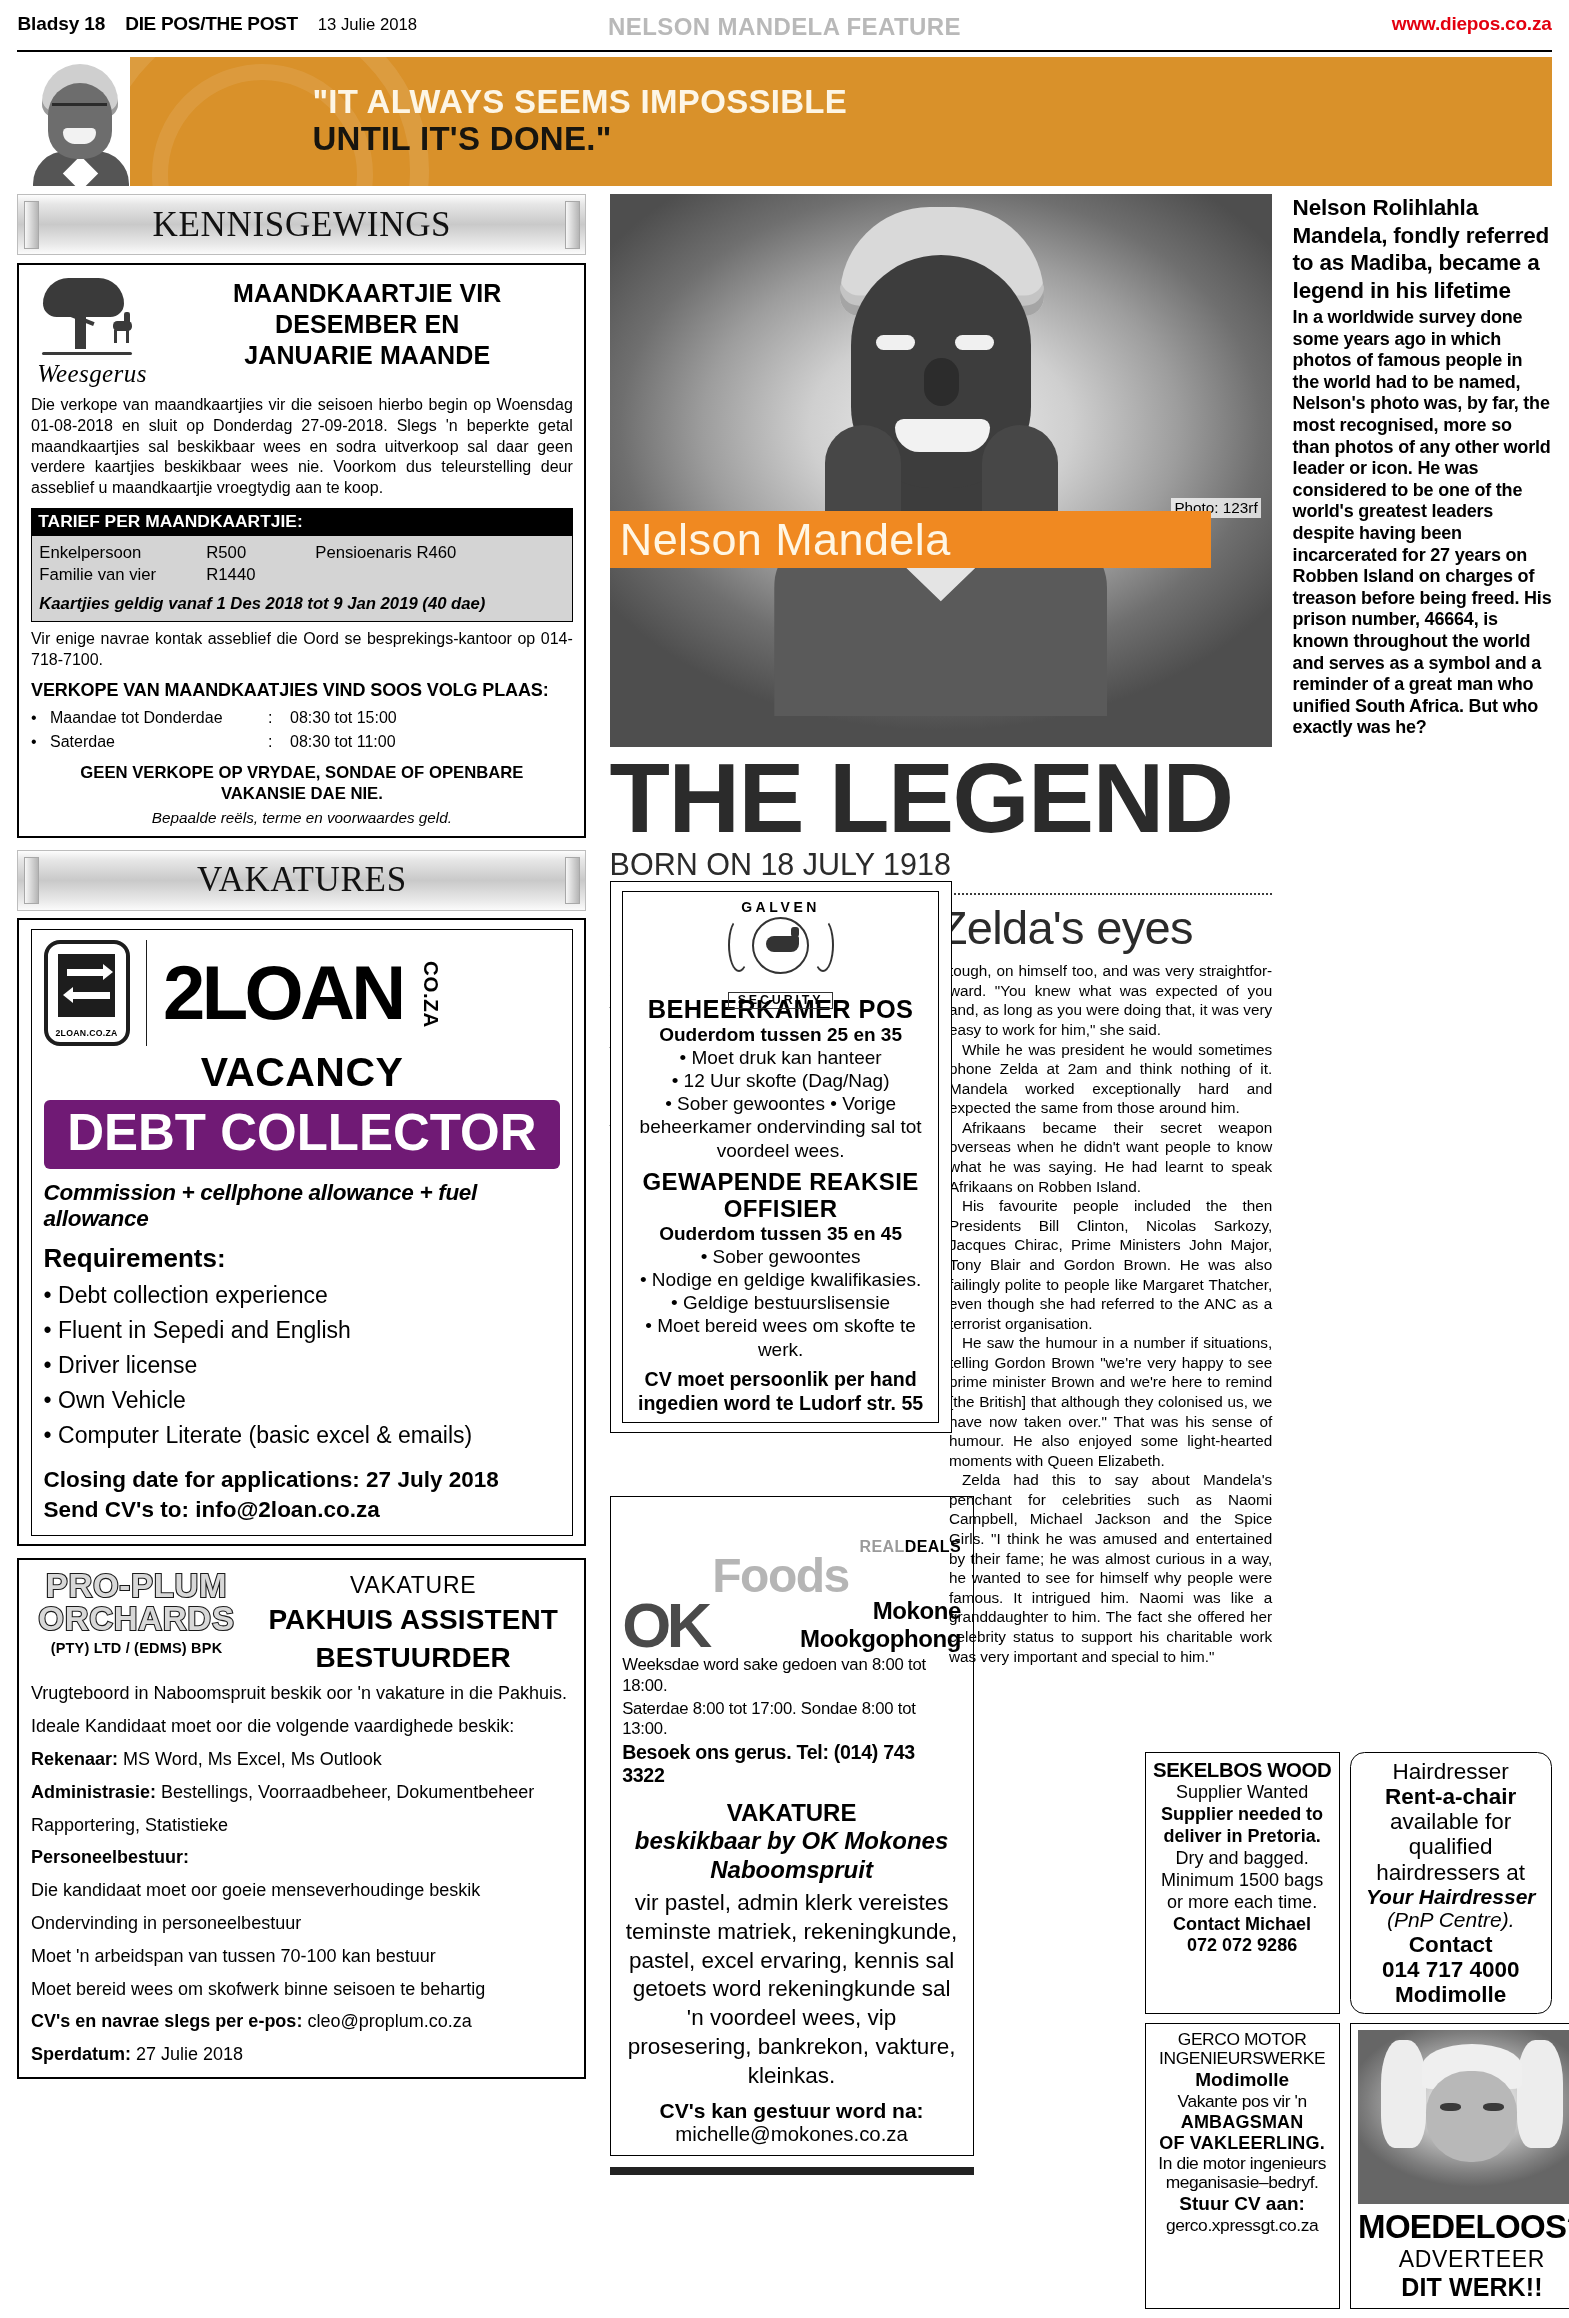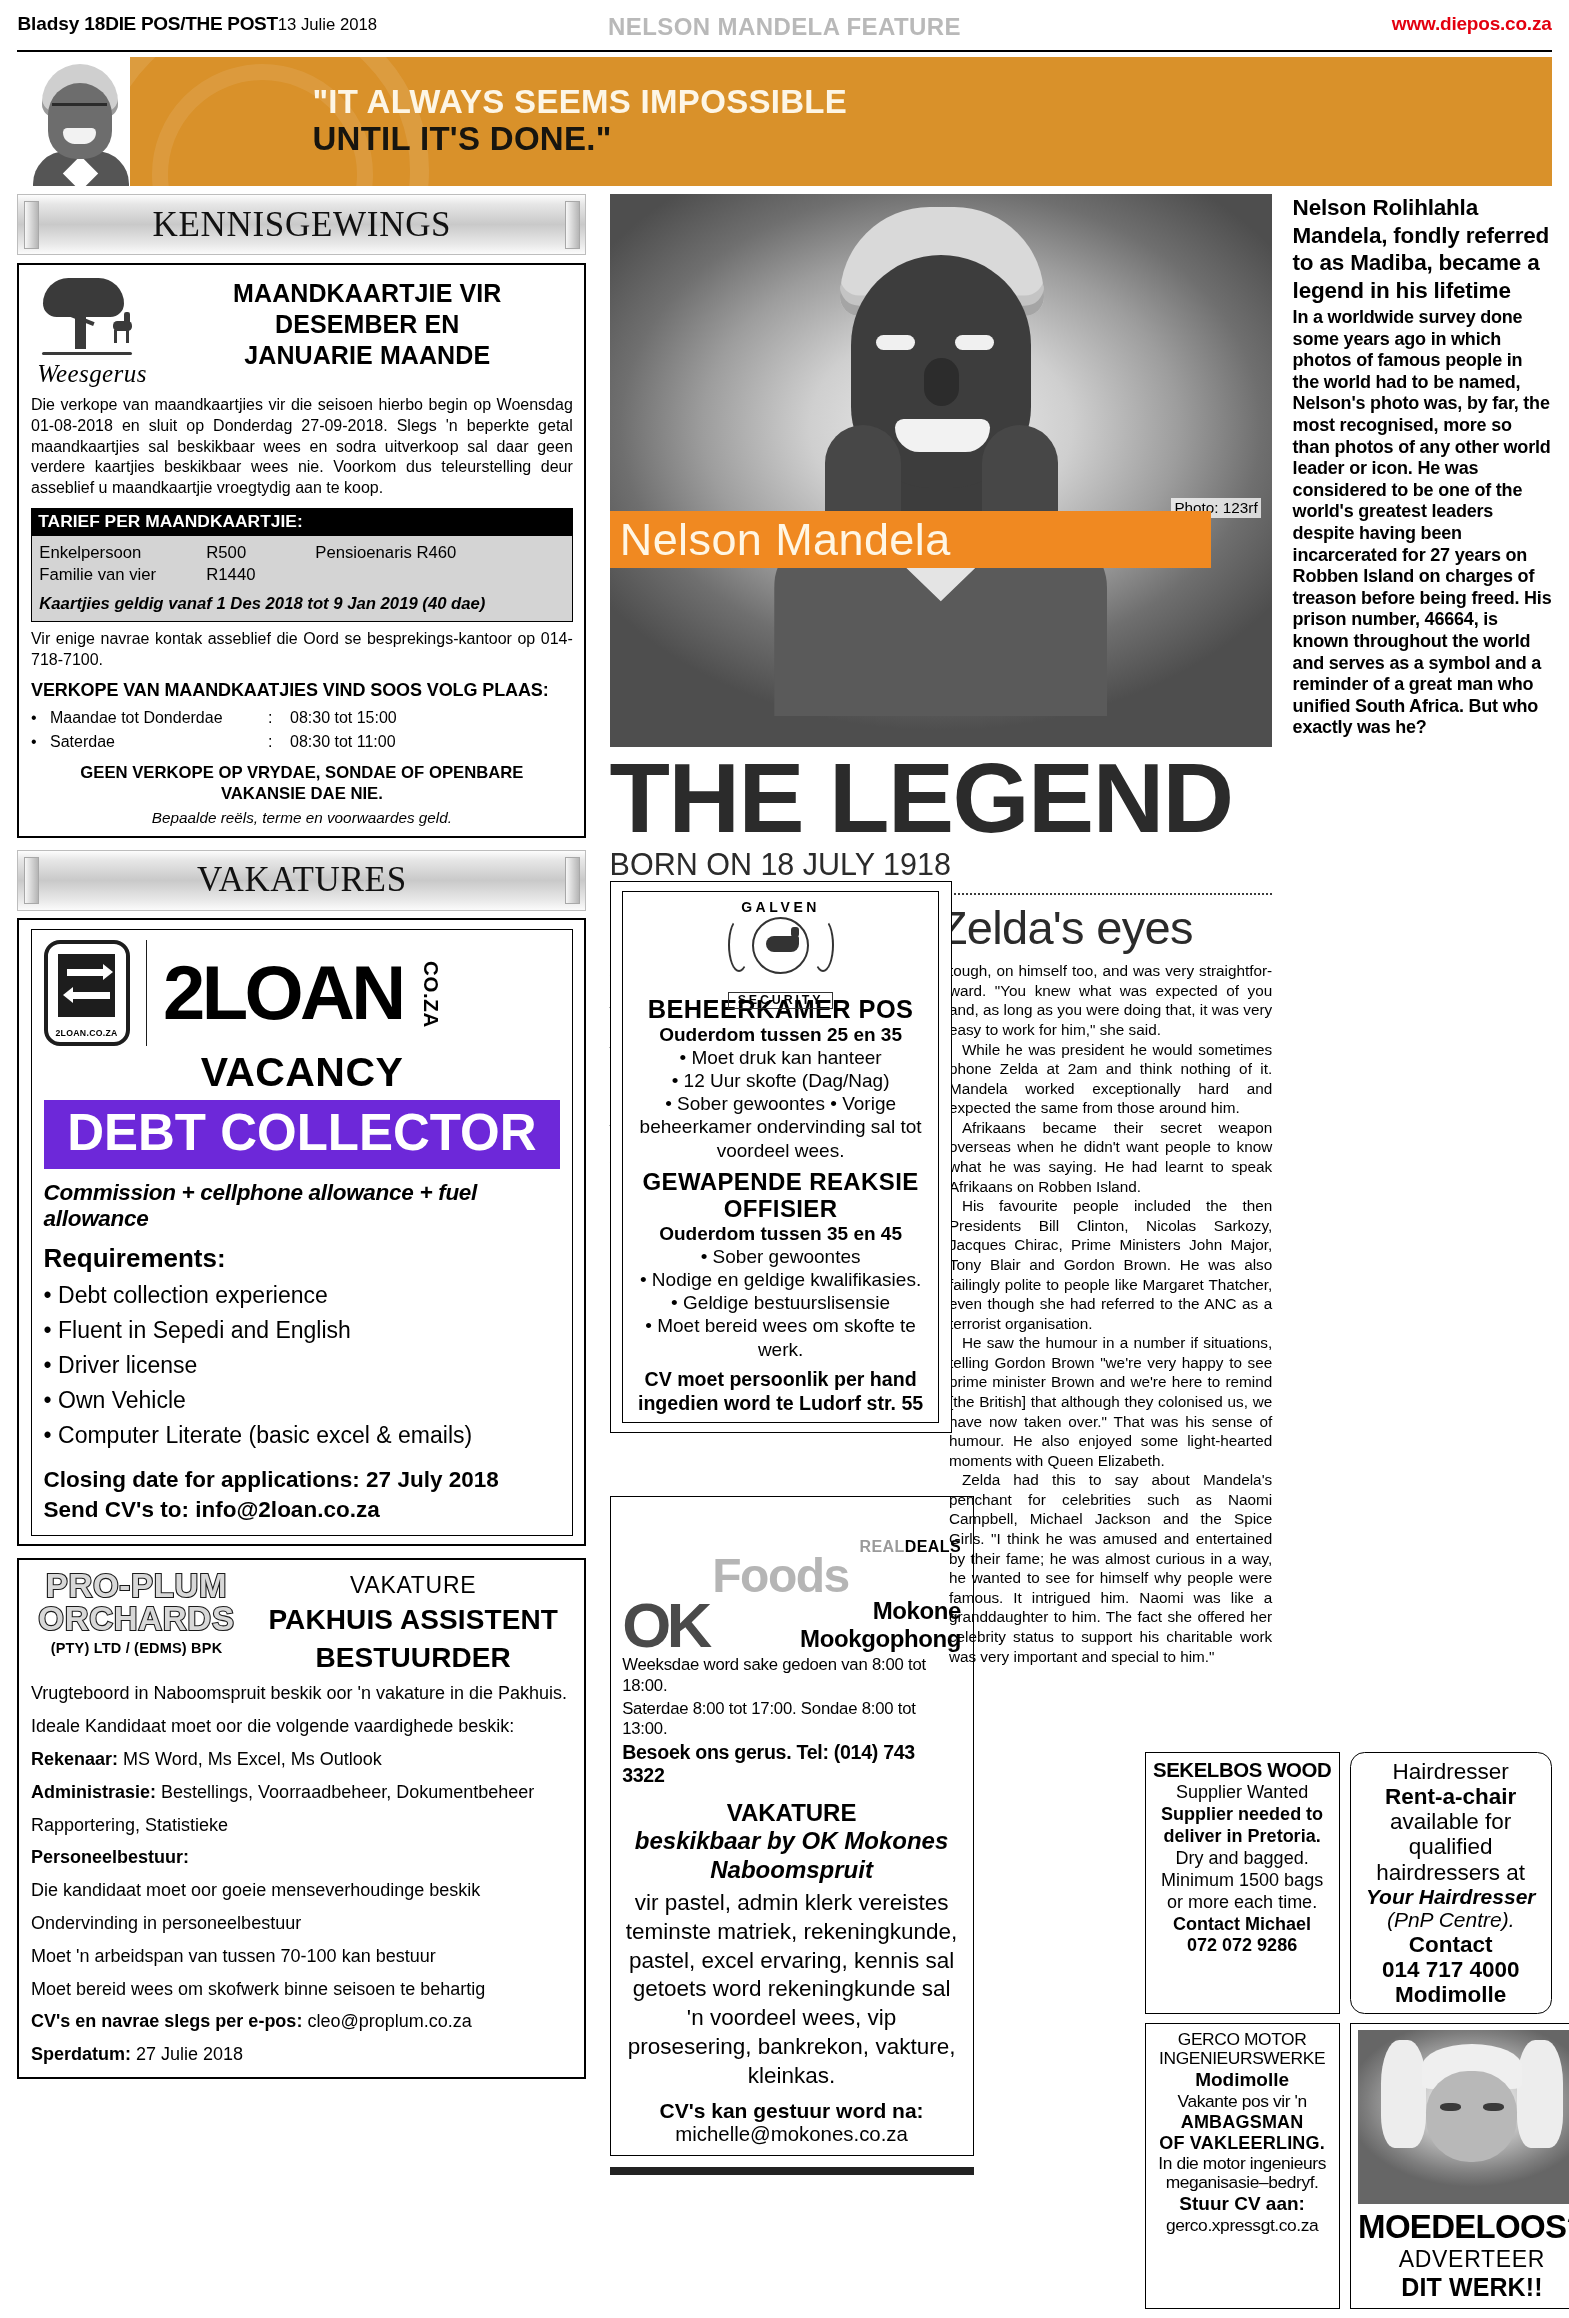--- a/index.html
+++ b/index.html
@@ -8,21 +8,21 @@
     width:1569px; height:2319px;
     font-family:"Liberation Sans", sans-serif;
     color:#000;
     position:relative;
     overflow:hidden;
   }
   .page{ position:absolute; inset:0; padding:13px 17.4px 0 17.4px; }
 
   
   .masthead{ display:flex; align-items:baseline; height:33px; position:relative; }
-  .mh-left{ display:flex; align-items:baseline; gap:0; }
+  .mh-left{ display:flex; align-items:baseline; gap:20px; }
   .mh-bladsy{ font-weight:bold; font-size:19px; letter-spacing:-0.1px; }
   .mh-paper{ font-weight:bold; font-size:19px; letter-spacing:-0.3px; }
   .mh-date{ font-size:16.7px; }
   .mh-center{
     position:absolute; left:50%; transform:translateX(-50%);
     font-weight:bold; font-size:24px; letter-spacing:0.4px;
     color:#b9b9b9;
     -webkit-text-stroke:0px;
   }
   .mh-right{ position:absolute; right:0; font-weight:bold; font-size:19px; color:#e3000f; letter-spacing:-0.2px;}
@@ -159,21 +159,21 @@
   .loan-mark .a2::before{ content:""; position:absolute; left:-7.3px; top:-5.1px; border-right:10.2px solid #fff; border-top:8.7px solid transparent; border-bottom:8.7px solid transparent;}
   .loan-mark .tiny{ position:absolute; left:0; right:0; bottom:4.4px; text-align:center; font-size:8.7px; font-weight:bold; letter-spacing:0.3px;}
   .loan-divider{ width:1.5px; align-self:stretch; background:#1d1d1d; }
   .loan-word{ position:relative; font-size:76px; font-weight:bold; letter-spacing:-3.6px; line-height:1; }
   .loan-word .coza{
     position:absolute; right:-38px; top:5.8px;
     font-size:20.4px; font-weight:bold; letter-spacing:0.7px;
     writing-mode:vertical-rl; text-orientation:mixed;
   }
   .loan-vacancy{ text-align:center; font-weight:bold; font-size:41px; letter-spacing:0.4px; margin:2.9px 0 4.4px; }
-  .loan-job{ background:#6d28d9; color:#fff; text-align:center; font-weight:bold; font-size:51px; letter-spacing:0px; padding:2.9px 0 7.3px; }
+  .loan-job{ background:#701a75; color:#fff; text-align:center; font-weight:bold; font-size:51px; letter-spacing:0px; padding:2.9px 0 7.3px;border-radius:6px; }
   .loan-comm{ font-weight:bold; font-style:italic; font-size:22.5px; margin-top:10.2px; letter-spacing:-0.3px;}
   .loan-req{ font-weight:bold; font-size:26px; margin-top:11.6px; }
   .loan-li{ font-size:23px; margin-top:8px; }
   .loan-close{ font-weight:bold; font-size:22.5px; margin-top:16px; line-height:1.32; }
 
   
   .pp-top{ display:flex; gap:11.6px; align-items:flex-start; }
   .pp-logo{ width:211px; flex:0 0 211px; text-align:center; }
   .pp-l1,.pp-l2{
     font-weight:bold; font-size:33px; letter-spacing:0.7px; line-height:1.02;

